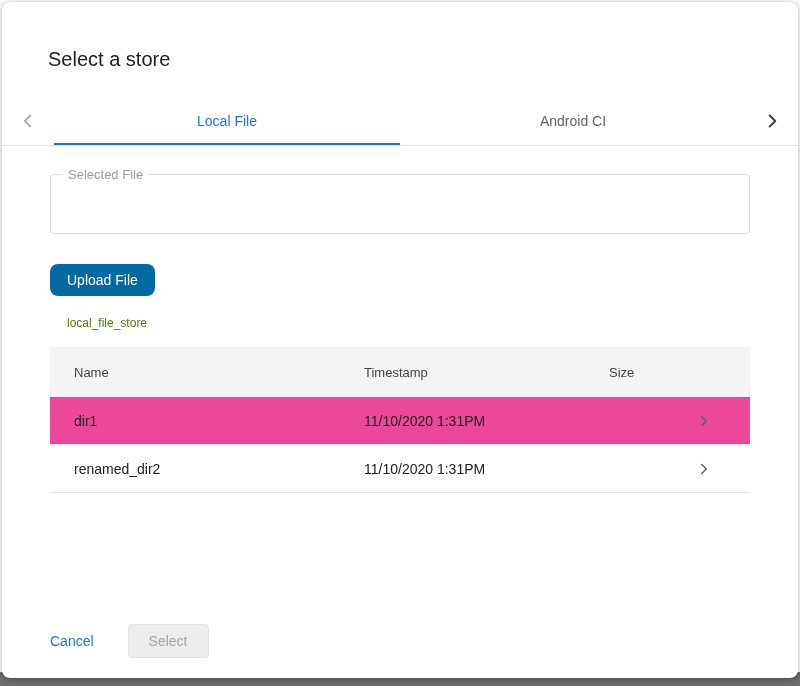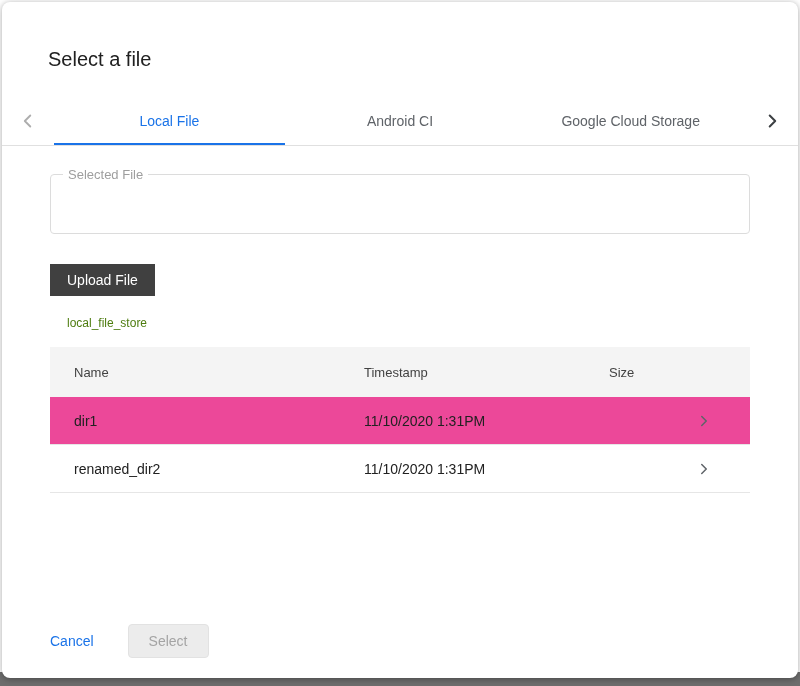--- a/index.html
+++ b/index.html
@@ -89,24 +89,24 @@
     border: none;
     outline: none;
     background: transparent;
     padding: 0 16px;
     font-size: 14px;
     color: #212121;
     font-family: "Liberation Sans", sans-serif;
   }
   .upload-btn {
     margin-top: 30px;
-    background: #404040;
+    background: #0369a1;
     color: #ffffff;
     border: none;
-    border-radius: 0;
+    border-radius: 8px;
     padding: 8px 17px;
     font-size: 14px;
     font-family: "Liberation Sans", sans-serif;
     cursor: pointer;
   }
   .store-link {
     display: inline-block;
     margin-top: 20px;
     margin-left: 17px;
     font-size: 12px;
@@ -172,34 +172,33 @@
   }
   .icon { display: inline-flex; align-items: center; justify-content: center; }
 </style>
 </head>
 <body>
 
 <div class="backdrop-strip"></div>
 
 <div class="dialog">
 
-  <div class="dialog-title">Select a file</div>
+  <div class="dialog-title">Select a store</div>
 
   <div class="tabbar">
     <button class="tab-scroll left">
       <span class="icon">
         <svg width="22" height="22" viewBox="0 0 24 24">
             <path d="M14.5 6l-6 6 6 6" fill="none" stroke="currentColor" stroke-width="2" stroke-linecap="round" stroke-linejoin="round"></path>
           </svg>
       </span>
     </button>
     <div class="tabs">
       <div class="tab active">Local File</div>
       <div class="tab">Android CI</div>
-      <div class="tab">Google Cloud Storage</div>
     </div>
     <button class="tab-scroll right">
       <span class="icon">
         <svg width="22" height="22" viewBox="0 0 24 24">
             <path d="M9.5 6l6 6-6 6" fill="none" stroke="currentColor" stroke-width="2.2" stroke-linecap="round" stroke-linejoin="round"></path>
           </svg>
       </span>
     </button>
   </div>
 

